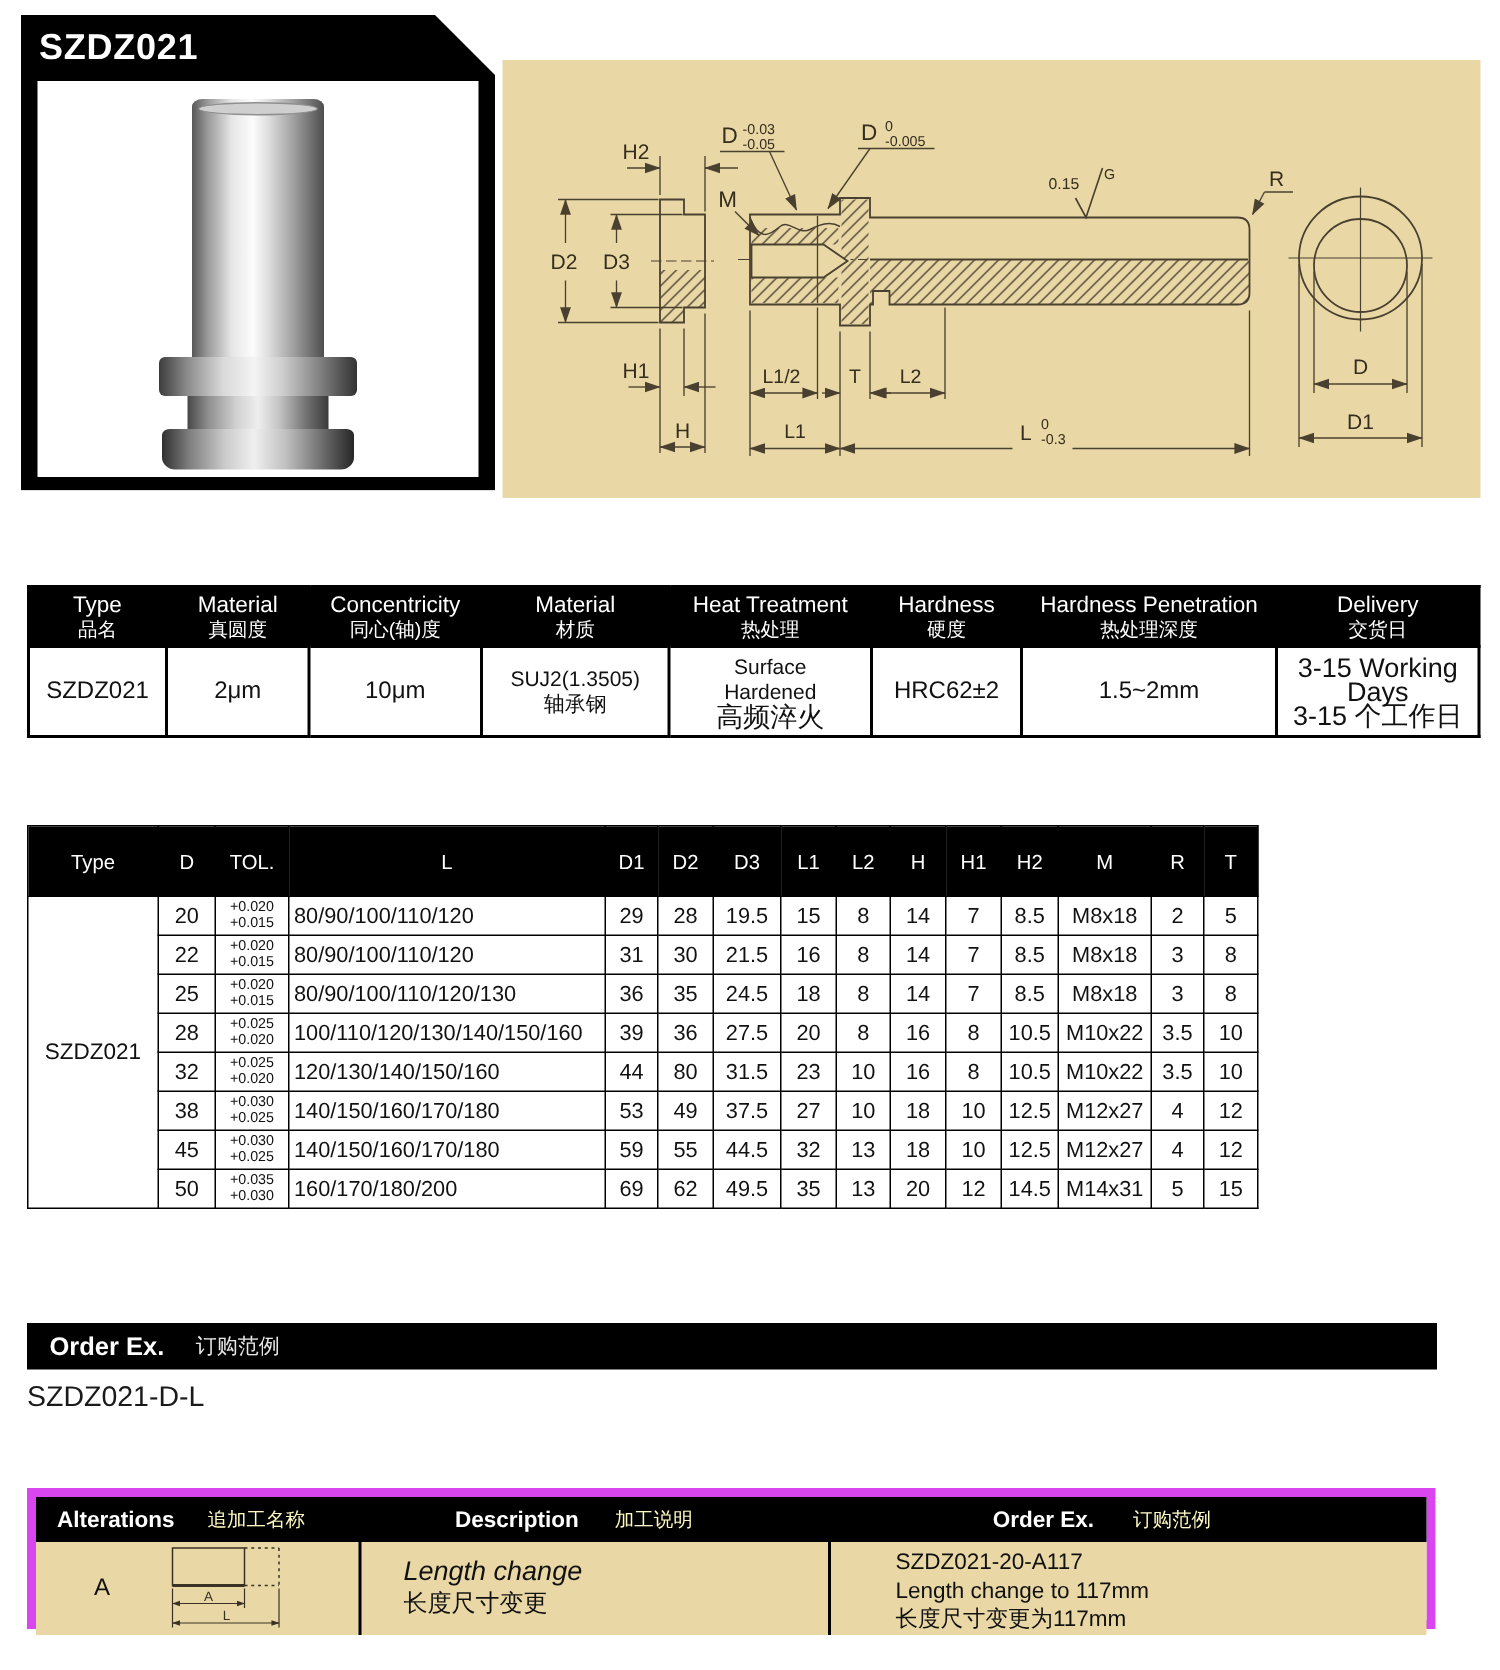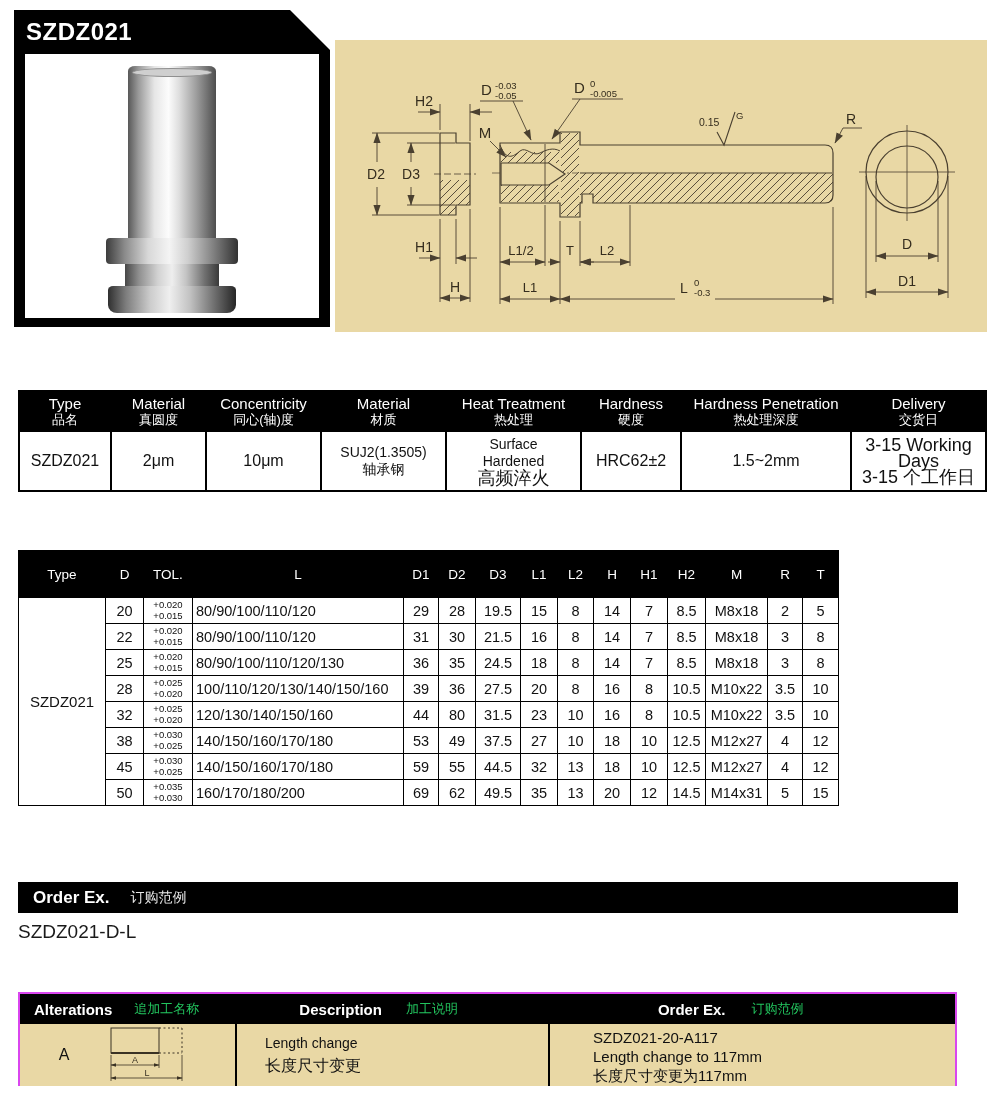--- a/index.html
+++ b/index.html
@@ -53,29 +53,29 @@
 
   
   .order-bar { position: absolute; left: 18px; top: 882px; width: 940px; height: 31px;
     background: #000; color: #fff; display: flex; align-items: center; }
   .order-bar .en { font-size: 17px; font-weight: bold; margin-left: 15px; }
   .order-bar .zh { font-size: 14px; margin-left: 21px; color: #e8e8e8; }
   .order-example { position: absolute; left: 18px; top: 921px; font-size: 19px; color: #1a1a1a; }
 
   
   .alt-table { position: absolute; left: 18px; top: 992px; width: 939px; height: 94px;
-    border: 2px solid #d946ef; }
+    border: 6px solid #d946ef; }
   .alt-head { height: 30px; background: #000; color: #fff; display: flex; align-items: center; }
   .alt-head .en { font-size: 15px; font-weight: bold; }
-  .alt-head .zh { font-size: 13px; color: #22c55e; }
+  .alt-head .zh { font-size: 13px; color: #fef9c3; }
   .alt-body { display: flex; height: 62px; background: #e9d8a5; }
   .alt-cell1 { width: 217px; border-right: 2px solid #000; display: flex; align-items: center; }
   .alt-code { width: 88px; text-align: center; font-size: 16px; }
   .alt-cell2 { width: 313px; border-right: 2px solid #000; padding: 8px 0 0 28px; }
-  .alt-cell2 .l1 { font-size: 14px; line-height: 23px; }
+  .alt-cell2 .l1 { font-size: 18px; line-height: 23px; font-style: italic; }
   .alt-cell2 .l2 { font-size: 16px; line-height: 22px; }
   .alt-cell3 { flex: 1; padding: 4px 0 0 43px; }
   .alt-cell3 div { font-size: 15px; line-height: 19px; }
 </style>
 </head>
 <body>
 
 <div class="page">
 
   <div class="title-box">

